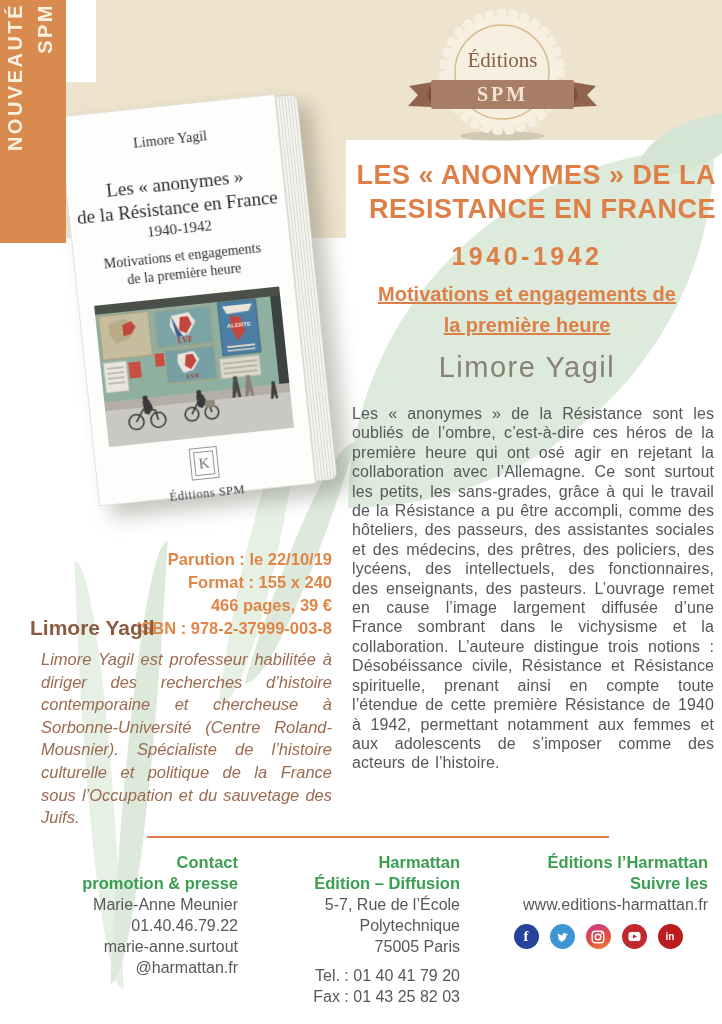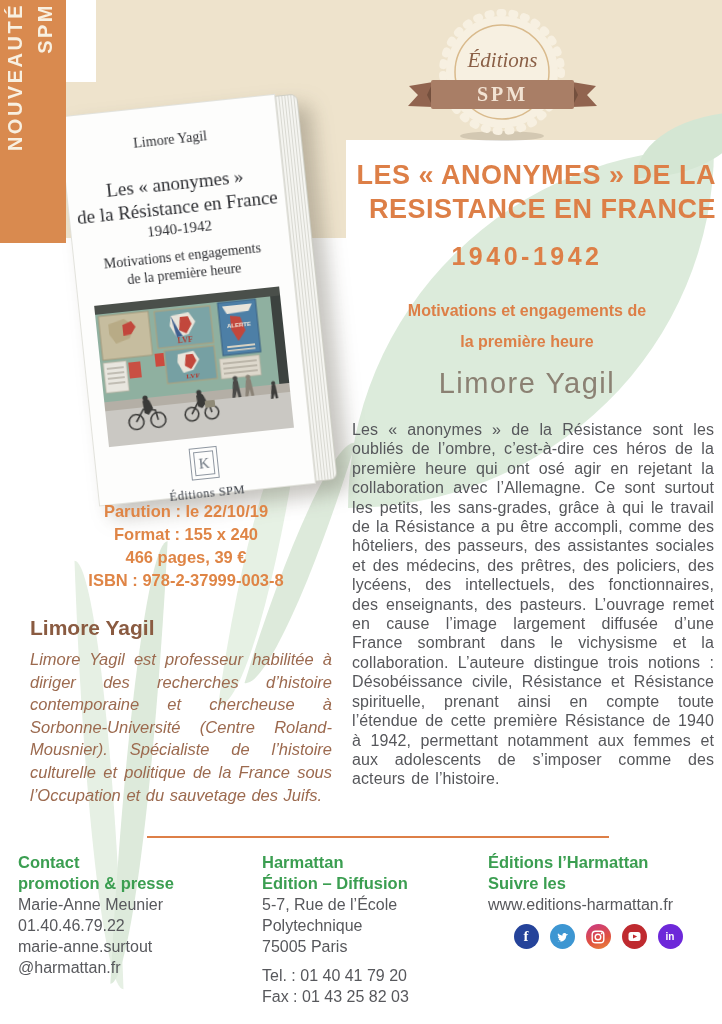--- a/index.html
+++ b/index.html
@@ -26,21 +26,21 @@
     transform:rotate(-90deg) translateX(-218px); transform-origin:top left;
     text-align:right; padding-right:46px; box-sizing:content-box;
     color:#f8f0e1; font-size:20px; font-weight:600; letter-spacing:2.5px; line-height:30px;
   }
   .banner-text div{white-space:nowrap;}
 
   
   .badge{position:absolute; left:405px; top:8px; width:195px; height:138px; z-index:3;}
   .badge svg{position:absolute; left:0; top:0;}
   .badge-editions{position:absolute; left:0; top:40px; width:195px; text-align:center;
-    font-family:"Liberation Serif", serif; font-size:21px; color:#8a5f46; z-index:2;font-style:italic;}
+    font-family:"Liberation Serif", serif; font-size:21px; color:#8a5f46; z-index:2;}
   .badge-spm{position:absolute; left:0; top:75px; width:195px; text-align:center;
     font-family:"Liberation Serif", serif; font-size:20px; font-weight:bold; letter-spacing:3px; color:#f2e3d3; z-index:2;}
 
   
   .book{position:absolute; left:78px; top:103px; width:240px; height:392px;
     transform:rotate(-6deg); z-index:2;
     filter:drop-shadow(12px 12px 10px rgba(90,84,70,.35));}
   .book .pages{position:absolute; right:0; top:2px; width:26px; height:386px;
     background:repeating-linear-gradient(90deg,#f4f4f0 0 2px,#d9d9d2 2px 3px);
     border-radius:0 7px 7px 0; border:1px solid #cfcfc6;}
@@ -54,50 +54,50 @@
   .cover-photo{margin:13px auto 0 auto; width:186px; height:142px; display:block;}
   .cover-logo{margin:10px auto 0 auto; width:26px; height:30px; border:1px solid #8e96a0;
     outline:1px solid #8e96a0; outline-offset:-5px; display:flex; align-items:center; justify-content:center;
     font-size:15px; color:#6d7680;}
   .cover-caption{margin-top:7px; font-size:12.5px; color:#3c4148; letter-spacing:.5px;}
 
   
   .right-col{position:absolute; left:338px; top:158px; width:378px; text-align:center; z-index:2;}
   .main-title{color:#dd7f47; font-size:27px; font-weight:bold; line-height:34px; letter-spacing:.5px;text-align:right;}
   .main-years{color:#dd7f47; font-size:25px; font-weight:bold; letter-spacing:3.5px; margin-top:16px;}
-  .main-subtitle{color:#dd7f47; font-size:16px; font-weight:bold; line-height:31px; margin-top:24px;}
+  .main-subtitle{color:#dd7f47; font-size:20px; font-weight:bold; line-height:31px; margin-top:8px;text-decoration:underline;}
   .main-author{color:#8b8173; font-size:29px; letter-spacing:1.5px; margin-top:10px;}
   .main-desc{margin:20px 2px 0 14px; text-align:justify; font-size:16px; line-height:19.4px;
     color:#56575b; letter-spacing:.1px; word-spacing:1.5px;}
 
   
-  .details{position:absolute; left:40px; top:500px; width:292px; text-align:center; z-index:2;
+  .details{position:absolute; left:40px; top:548px; width:292px; text-align:right; z-index:2;
     color:#df8546; font-size:16.5px; font-weight:bold; line-height:23px;}
   .author-sec{position:absolute; left:30px; top:616px; width:302px; z-index:2;}
   .author-name{color:#8a5b41; font-size:21px; font-weight:bold;}
   .author-bio{margin-top:8px; font-style:italic; color:#9c6a4f; font-size:16.5px; line-height:22.6px;
     text-align:justify; word-spacing:1px;}
 
   
   .footer-line{position:absolute; left:147px; top:836px; width:462px; height:2px; background:#dd7f47; z-index:2;}
   .footer{position:absolute; left:0; top:852px; width:722px; z-index:2; font-size:16px; color:#57585c;}
-  .fcol{position:absolute; text-align:left; line-height:21px;}
+  .fcol{position:absolute; text-align:right; line-height:21px;}
   .fcol-1{left:18px; width:220px;}
   .fcol-2{left:262px; width:198px;}
   .fcol-3{left:488px; width:220px;}
   .fhead{color:#3b9e51; font-weight:bold; font-size:16.5px;}
   .fgap{height:8px;}
   .social{display:flex; justify-content:center; gap:11px; margin-top:9px;}
   .sicon{width:25px; height:25px; border-radius:50%; display:flex; align-items:center; justify-content:center;
     color:#fff; font-weight:bold;}
   .si-fb{background:#25439a; font-size:15px; font-family:"Liberation Serif",serif;}
   .si-tw{background:#3d96d2;}
   .si-ig{background:linear-gradient(160deg,#c93a86,#e0503f 60%,#e98a3c);}
   .si-yt{background:#bf2a2f;}
-  .si-in{background:#6d28d9; font-size:10px;}
+  .si-in{background:#b91c1c; font-size:10px;}
 </style>
 </head>
 <body>
 
 <div class="page">
 
   <div class="beige-band"></div>
   <div class="beige-band2"></div>
   <div class="leaf leaf-title"></div>
   <div class="leaf leaf-corner"></div>
@@ -228,21 +228,21 @@
 
   <div class="details">
     <div>Parution : le 22/10/19</div>
     <div>Format : 155 x 240</div>
     <div>466 pages, 39 €</div>
     <div>ISBN : 978-2-37999-003-8</div>
   </div>
 
   <div class="author-sec">
     <div class="author-name">Limore Yagil</div>
-    <p class="author-bio" style="margin:8px 0 0 0;">Limore Yagil est professeur habilitée à diriger des recherches d’histoire contemporaine et chercheuse à Sorbonne-Université (Centre Roland-Mousnier). Spécialiste de l’histoire culturelle et politique de la France sous l’Occupation et du sauvetage des Juifs.</p>
+    <p class="author-bio" style="margin:8px 0 0 11px;">Limore Yagil est professeur habilitée à diriger des recherches d’histoire contemporaine et chercheuse à Sorbonne-Université (Centre Roland-Mousnier). Spécialiste de l’histoire culturelle et politique de la France sous l’Occupation et du sauvetage des Juifs.</p>
   </div>
 
   <div class="footer-line"></div>
   <div class="footer">
     <div class="fcol fcol-1">
       <div class="fhead">Contact</div>
       <div class="fhead">promotion &amp; presse</div>
       <div>Marie-Anne Meunier</div>
       <div>01.40.46.79.22</div>
       <div>marie-anne.surtout</div>

